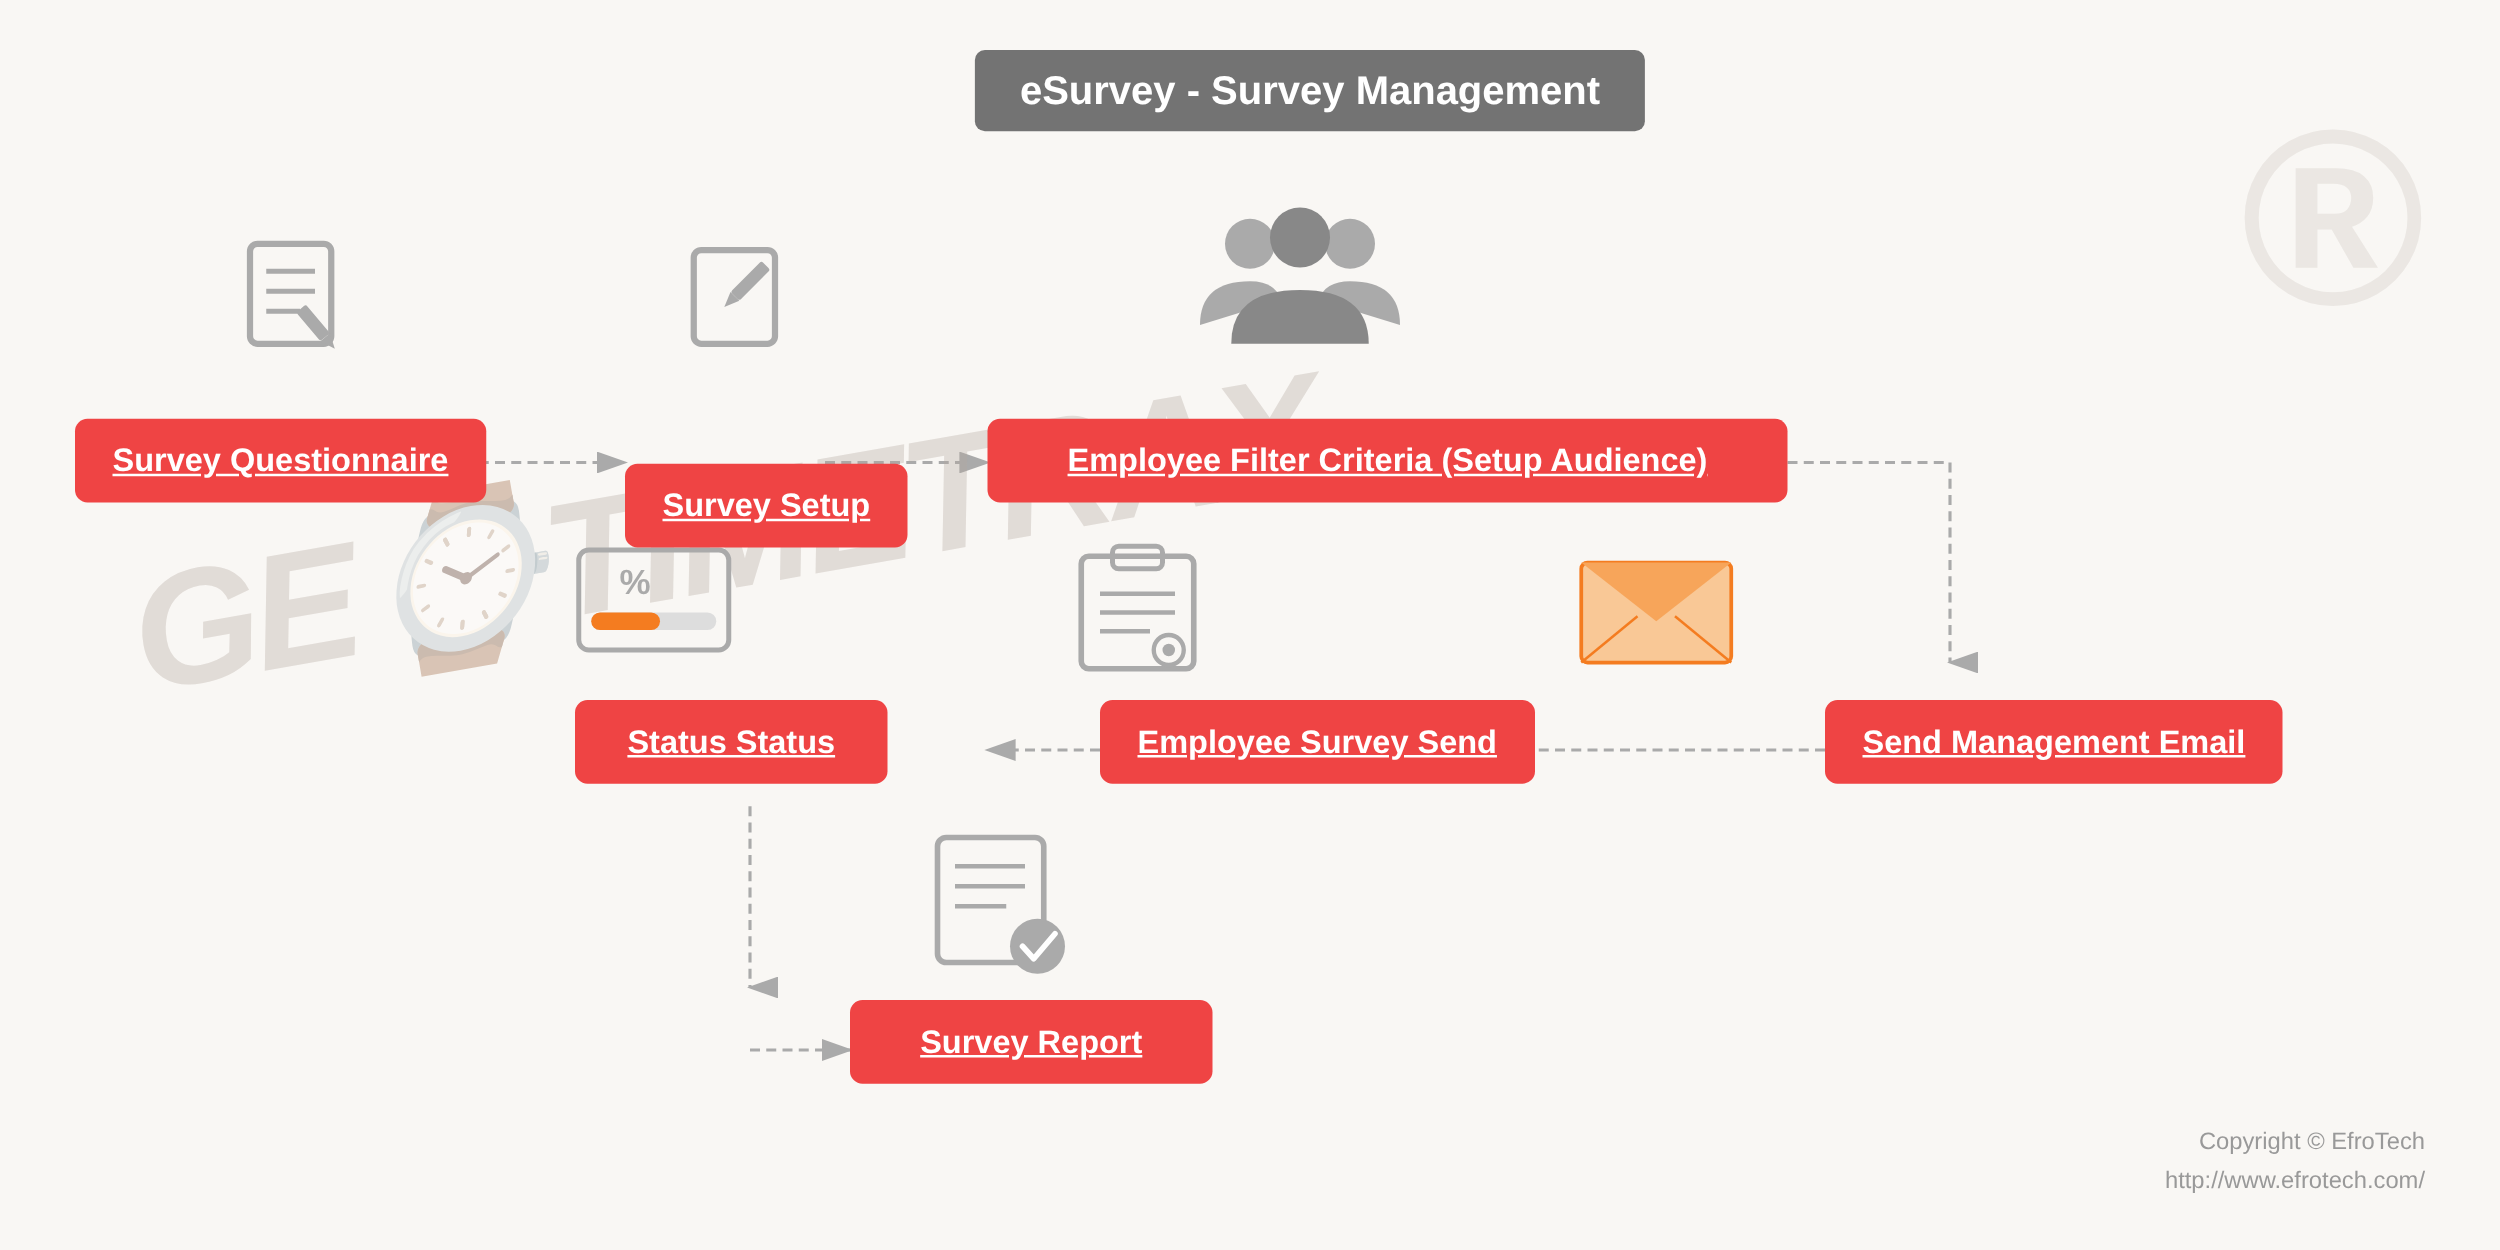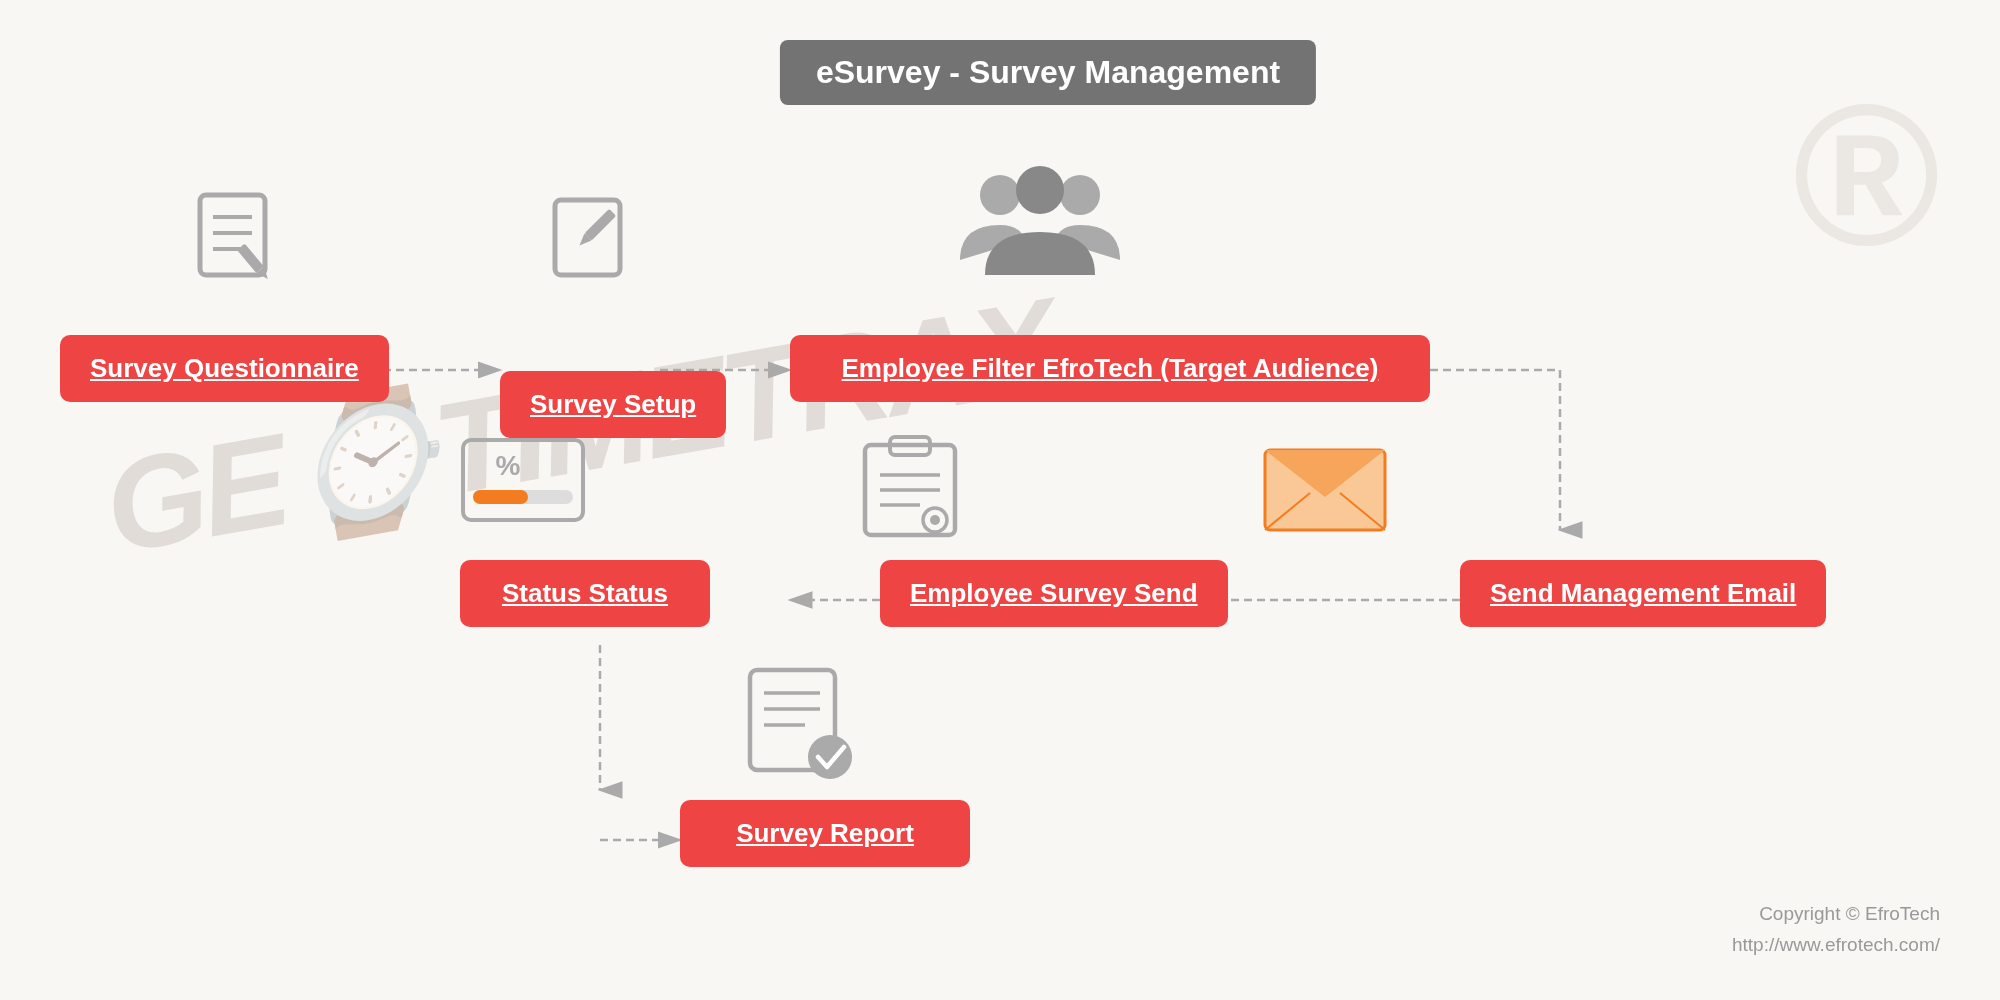--- a/index.html
+++ b/index.html
@@ -231,21 +231,21 @@
 
     <circle cx="100" cy="92" r="22" fill="#aaa"></circle>
     <polyline points="88,92 97,102 114,82" fill="none" stroke="white" stroke-width="4.5" stroke-linecap="round" stroke-linejoin="round"></polyline>
   </svg>
 </div>
 
 <div class="orange-btn" style="left:60px; top:335px; min-width:300px;">Survey Questionnaire</div>
 
 <div class="orange-btn" style="left:500px; top:335px; min-width:210px;margin-top:36px;">Survey Setup</div>
 
-<div class="orange-btn" style="left:790px; top:335px; min-width:640px;">Employee Filter EfroTech (Target Audience)</div>
+<div class="orange-btn" style="left:790px; top:335px; min-width:640px;">Employee Filter Criteria (Setup Audience)</div>
 
 <div class="orange-btn" style="left:460px; top:560px; min-width:250px;">Status Status</div>
 
 <div class="orange-btn" style="left:880px; top:560px; min-width:310px;">Employee Survey Send</div>
 
 <div class="orange-btn" style="left:1460px; top:560px; min-width:310px;">Send Management Email</div>
 
 <div class="orange-btn" style="left:680px; top:800px; min-width:290px;">Survey Report</div>
 
 <div class="copyright">

